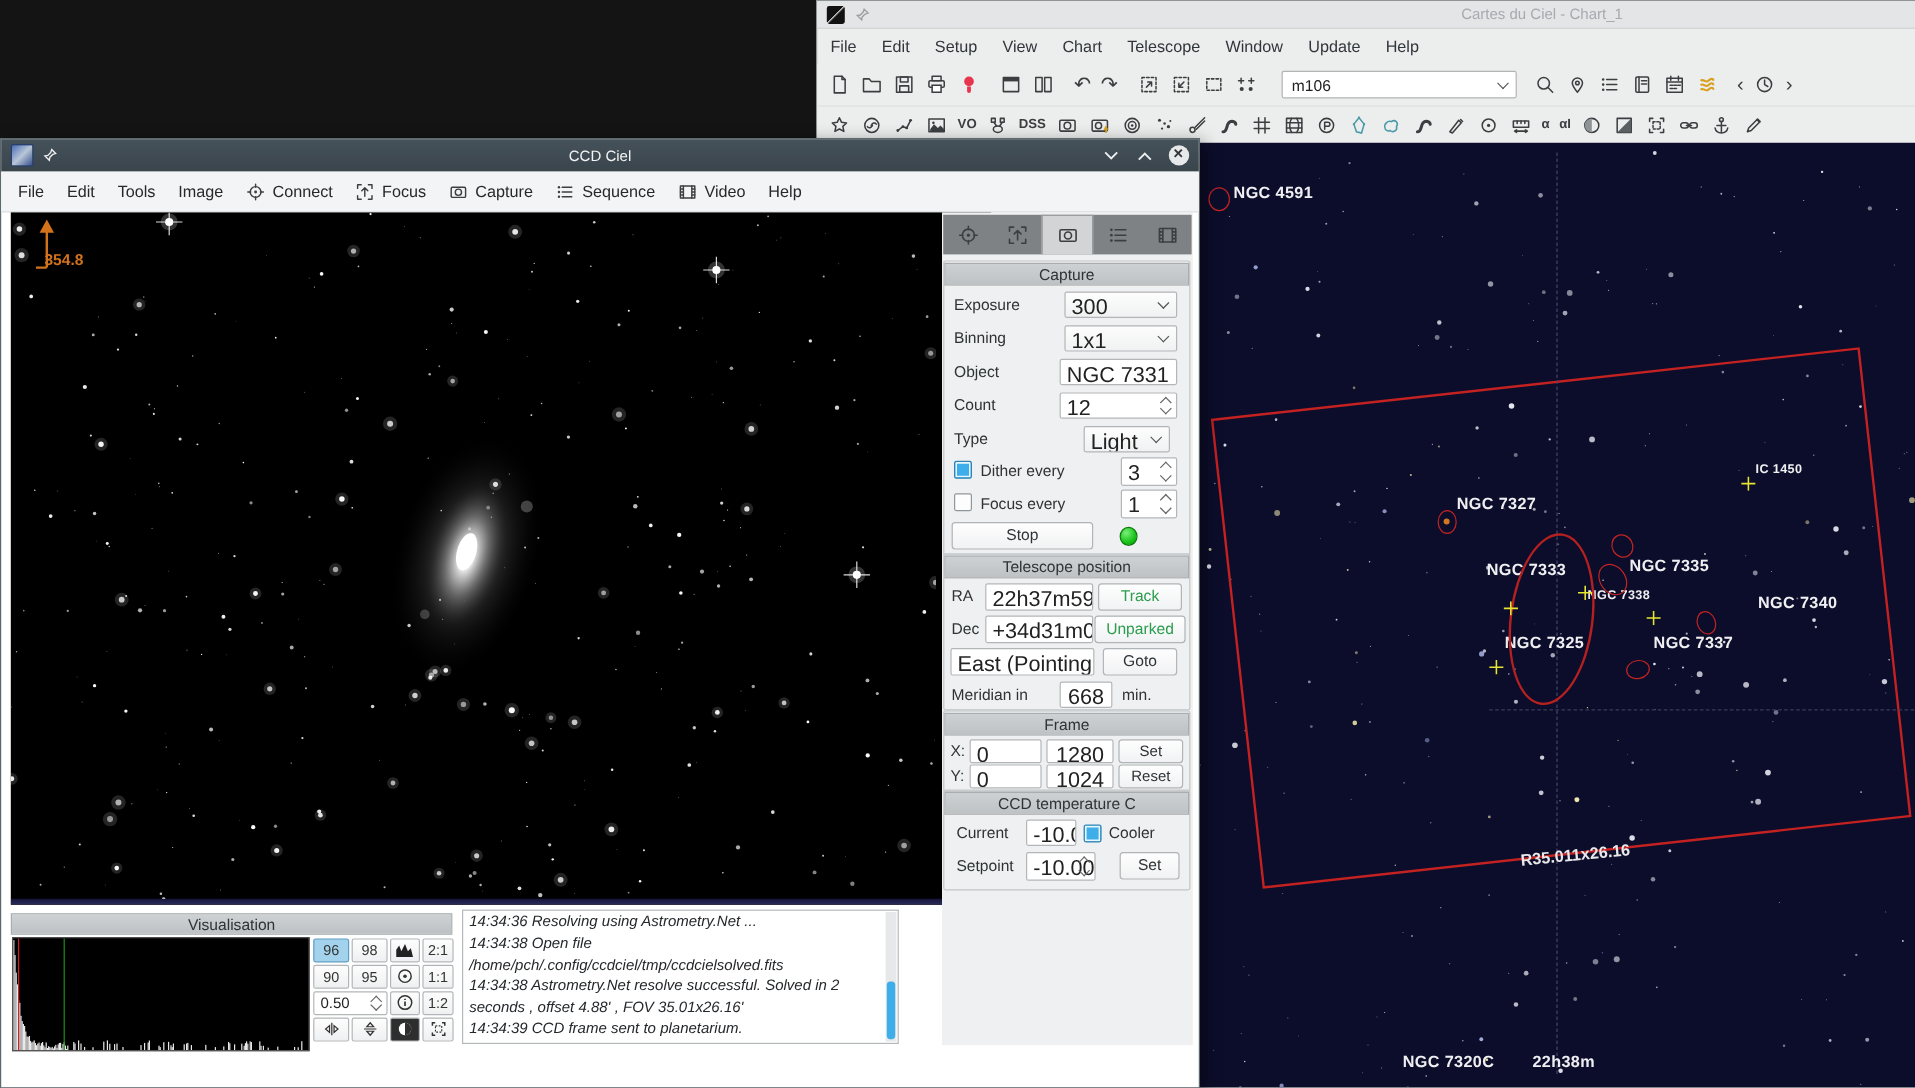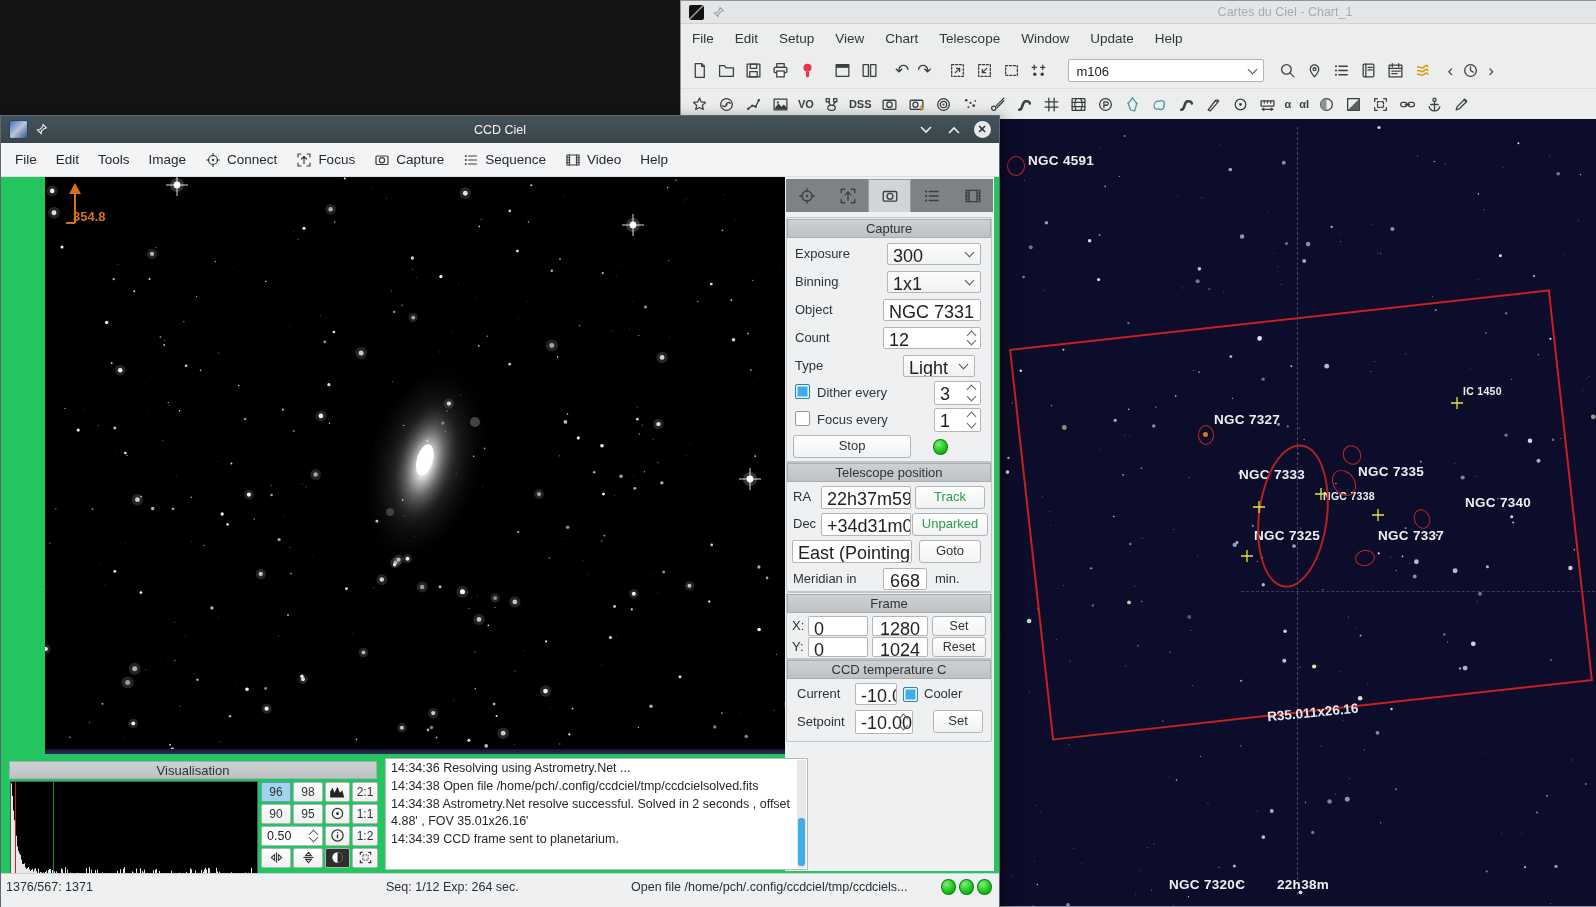--- a/index.html
+++ b/index.html
@@ -26,30 +26,30 @@
   .sc-label{position:absolute;color:#efeff2;font-size:13.5px;font-weight:bold;white-space:nowrap;letter-spacing:.3px;}
   .sc-label.small{font-size:10.5px;font-weight:bold;}
   .sc-ell{position:absolute;border:1.6px solid #c22424;border-radius:50%;}
   .sc-ell.big{border-width:2px;border-color:#b52020;}
   .sc-dot{position:absolute;width:5px;height:5px;border-radius:50%;background:#d07820;}
   #redframe{position:absolute;left:328px;top:230px;width:540px;height:390px;border:2px solid #c42121;transform:rotate(-6.3deg);transform-origin:0 0;}
   #vgrid{position:absolute;left:616px;top:8px;height:768px;border-left:1px dashed #45456a;}
   #hgrid{position:absolute;left:560px;top:472px;width:640px;border-top:1px dashed #3a3a5c;}
   #framelabel{position:absolute;left:586px;top:586px;color:#e8e8ea;font-size:13.5px;font-weight:bold;transform:rotate(-5.5deg);}
   
-  #ccd{position:absolute;left:0;top:115px;width:1000px;height:792px;background:#22c55e;border:1px solid #5d686e;box-sizing:border-box;box-shadow:3px 4px 14px rgba(0,0,0,.5);}
+  #ccd{position:absolute;left:0;top:115px;width:1000px;height:792px;background:#ffffff;border:1px solid #5d686e;box-sizing:border-box;box-shadow:3px 4px 14px rgba(0,0,0,.5);}
   .ccd-titlebar{position:absolute;left:0;top:0;right:0;height:27px;background:linear-gradient(#46525a,#39444b);display:flex;align-items:center;padding:0 8px;color:#fbfbfb;}
   .ccd-appicon{width:17px;height:17px;border-radius:2px;background:linear-gradient(135deg,#4a6fb5,#b9c6d8 50%,#35508a);border:1px solid #27406e;margin-right:7px;}
   .ccd-title{position:absolute;left:0;right:0;text-align:center;font-size:12.5px;color:#f2f3f4;}
   .tb-btn{width:22px;height:22px;display:flex;align-items:center;justify-content:center;margin-left:6px;}
   .close-circle{width:17px;height:17px;border-radius:50%;background:#e7e8e9;display:flex;align-items:center;justify-content:center;color:#30353a;font-size:11px;font-weight:bold;line-height:1;}
   .ccd-menubar{position:absolute;left:0;top:27px;right:0;height:33px;background:#f3f4f5;border-bottom:1px solid #dcdedf;display:flex;align-items:center;gap:19px;padding-left:14px;font-size:13.5px;color:#25292c;}
   .ccd-menu-item{display:flex;align-items:center;gap:6px;cursor:default;}
   
-  #imgarea{position:absolute;left:8px;top:61px;width:817px;height:577px;background:#000;overflow:hidden;margin-left:36px;}
+  #imgarea{position:absolute;left:8px;top:61px;width:817px;height:577px;background:#000;overflow:hidden;}
   #northlbl{position:absolute;left:28px;top:32px;color:#d4721c;font-size:13px;font-weight:bold;}
   #imgedge{position:absolute;left:0;bottom:0;right:0;height:5px;background:linear-gradient(#15153a,#2c2c5c);}
   
   #panel{position:absolute;left:784px;top:61px;width:209px;height:694px;background:#eff0f1;}
   #tabbar{position:absolute;left:1px;top:2px;width:207px;height:33px;background:#7e8284;display:flex;}
   .tab{flex:1;display:flex;align-items:center;justify-content:center;}
   .tab.sel{background:#d3d4d5;border:1px solid #9a9d9f;border-bottom:none;}
   .grp-box{position:absolute;left:1px;width:206px;border:1px solid #c2c5c7;border-radius:2px;box-sizing:border-box;pointer-events:none;}
   .grp-h{position:absolute;left:2px;width:204px;height:19px;background:linear-gradient(#ced1d3,#bfc2c4);border:1px solid #aaadaf;box-sizing:border-box;text-align:center;font-size:13px;color:#2e3336;line-height:18px;}
   .prow{position:absolute;left:2px;width:204px;height:23px;}
@@ -65,21 +65,21 @@
   .cb{position:absolute;width:15px;height:15px;border:1px solid #90979b;border-radius:2px;background:#fdfdfd;box-sizing:border-box;}
   .cb.on{background:#3daee9;border-color:#2f84b5;box-shadow:inset 0 0 0 1.5px #eaf6fd;}
   .led{position:absolute;width:13px;height:14px;border-radius:50%;background:radial-gradient(circle at 35% 30%,#7bf07b,#17c317 60%,#0a8f0a);border:1px solid #0a7a0a;}
   
   #vis{position:absolute;left:8px;top:645px;width:368px;height:114px;}
   #vis-h{position:absolute;left:0;top:0;right:0;height:18px;background:linear-gradient(#cfd2d4,#bec1c3);border:1px solid #a9adaf;box-sizing:border-box;text-align:center;font-size:13px;color:#2e3336;line-height:17px;}
   #hist{position:absolute;left:1px;top:20px;width:246px;height:93px;background:#000;border:1px solid #555;}
   .vbtn{position:absolute;width:30px;height:20px;background:linear-gradient(#fdfdfd,#eff0f1);border:1px solid #b1b5b7;border-radius:2px;font-size:12px;color:#333;text-align:center;line-height:19px;box-sizing:border-box;}
   .vbtn.sel{background:#a3d3ec;border-color:#5e9ec2;}
   
-  #log{position:absolute;left:384px;top:642px;width:423px;height:112px;background:#fff;border:1px solid #b6b9bb;box-sizing:border-box;font-size:12.5px;color:#24282b;line-height:1.42;padding:1px 16px 2px 5px;overflow:hidden;}
+  #log{position:absolute;left:384px;top:642px;width:364px;height:112px;background:#fff;border:1px solid #b6b9bb;box-sizing:border-box;font-size:12.5px;color:#24282b;line-height:1.42;padding:1px 16px 2px 5px;overflow:hidden;font-style:italic;}
   #log .scrl{position:absolute;right:1px;top:1px;bottom:1px;width:9px;background:#e6e8e9;}
   #log .thumb{position:absolute;left:1px;right:1px;bottom:2px;height:44%;background:#3daee9;border-radius:3px;}
   
   #status{position:absolute;left:0;right:0;top:757px;height:34px;background:#eff0f1;border-top:1px solid #cdd0d1;font-size:12.5px;color:#2c3033;}
   svg.icon{display:block;}
 </style>
 </head>
 <body>
 
 <div id="cartes">
@@ -1660,21 +1660,13 @@
         <div>14:34:36 Resolving using Astrometry.Net ...</div>
         <div>14:34:38 Open file /home/pch/.config/ccdciel/tmp/ccdcielsolved.fits</div>
         <div>14:34:38 Astrometry.Net resolve successful. Solved in 2 seconds , offset 4.88' , FOV 35.01x26.16'</div>
         <div>14:34:39 CCD frame sent to planetarium.</div>
       </div>
     <div class="scrl">
         <div class="thumb"></div>
       </div>
   </div>
 
-  <div id="status">
-    <span class="abs" style="left:5px;top:6px">1376/567: 1371</span>
-    <span class="abs" style="left:385px;top:6px">Seq: 1/12 Exp: 264 sec.</span>
-    <span class="abs" style="left:630px;top:6px">Open file /home/pch/.config/ccdciel/tmp/ccdciels...</span>
-    <span class="led" style="left:940px;top:5px"></span>
-    <span class="led" style="left:958px;top:5px"></span>
-    <span class="led" style="left:976px;top:5px"></span>
-  </div>
 </div>
 
 </body></html>

